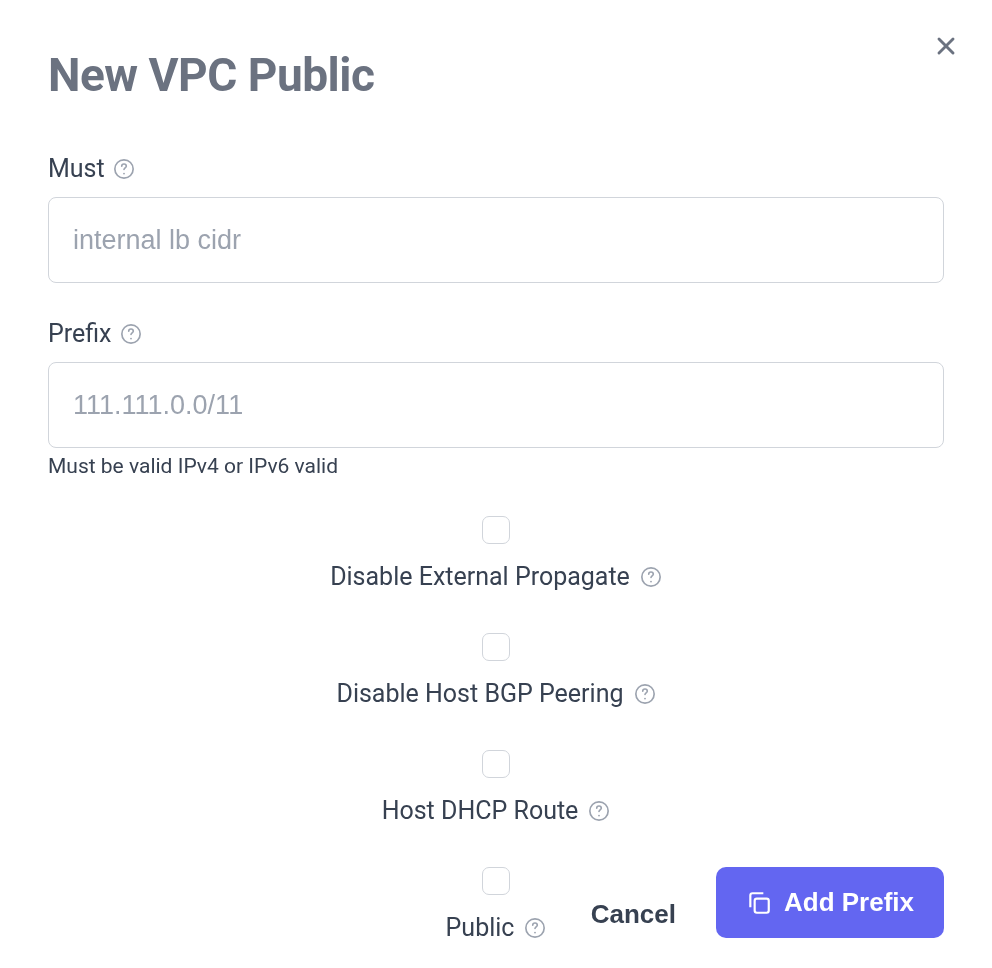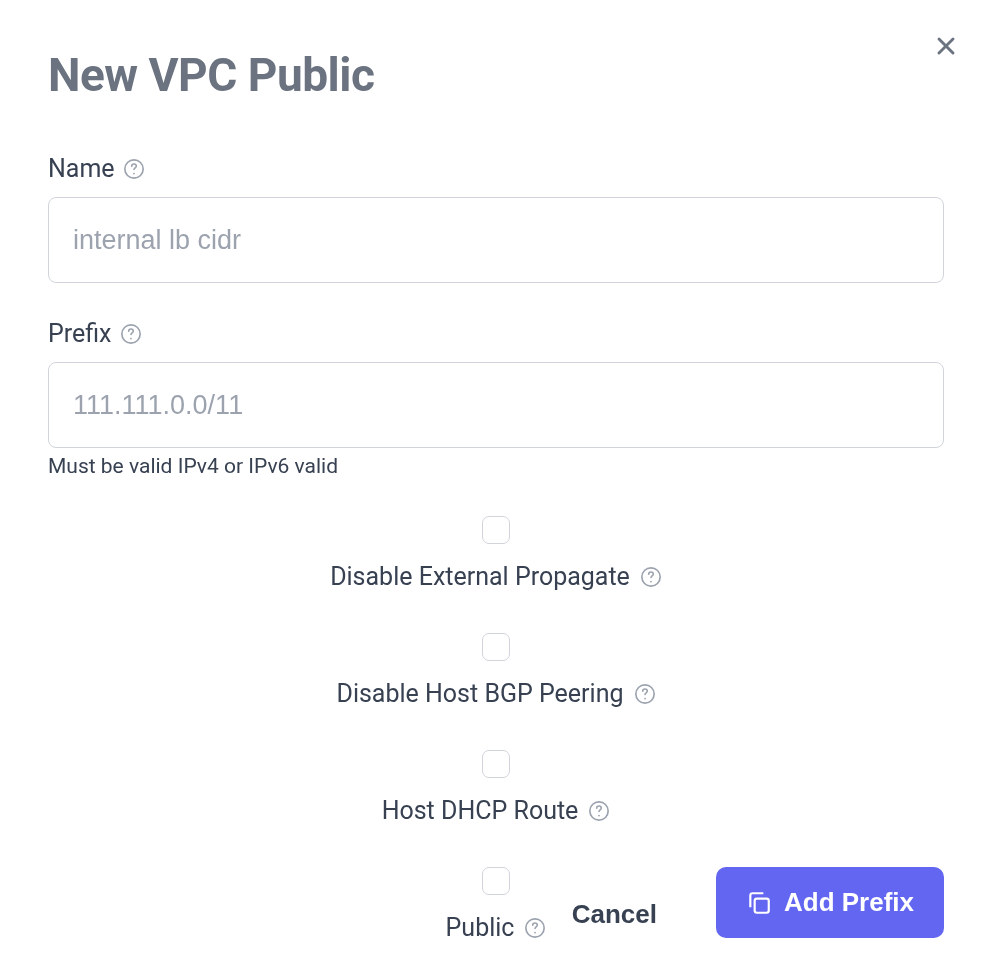--- a/index.html
+++ b/index.html
@@ -157,21 +157,20 @@
       align-items: center;
       gap: 12px;
       font-size: 26px;
       font-weight: 600;
       color: #ffffff;
       background: #6366f1;
       border: none;
       border-radius: 10px;
       padding: 20px 30px;
       cursor: pointer;
-      margin-left: 19px;
     }
 
     .primary-btn svg {
       width: 26px;
       height: 26px;
       stroke: #ffffff;
       stroke-width: 2;
       fill: none;
     }
   </style>
@@ -182,21 +181,21 @@
   <svg viewBox="0 0 24 24" fill="none">
     <line x1="6" y1="6" x2="18" y2="18" stroke-linecap="round"></line>
     <line x1="6" y1="18" x2="18" y2="6" stroke-linecap="round"></line>
   </svg>
 </button>
 
 <h1 class="dialog-title">New VPC Public</h1>
 
 <div class="field-group">
   <div class="field-label-row">
-    <span class="field-label">Name</span>
+    <span class="field-label">Must</span>
     <span class="help-icon">
       <svg viewBox="0 0 24 24" fill="none">
         <circle cx="12" cy="12" r="10" stroke="#9ca3af" stroke-width="1.8"></circle>
         <path d="M9.5 9a2.5 2.5 0 0 1 5 0c0 1.5-2.5 2-2.5 3.5" stroke="#9ca3af" stroke-width="1.8" stroke-linecap="round"></path>
         <circle cx="12" cy="17" r="1" fill="#9ca3af"></circle>
       </svg>
     </span>
   </div>
   <input type="text" class="text-input" placeholder="internal lb cidr" style="">
 </div>

